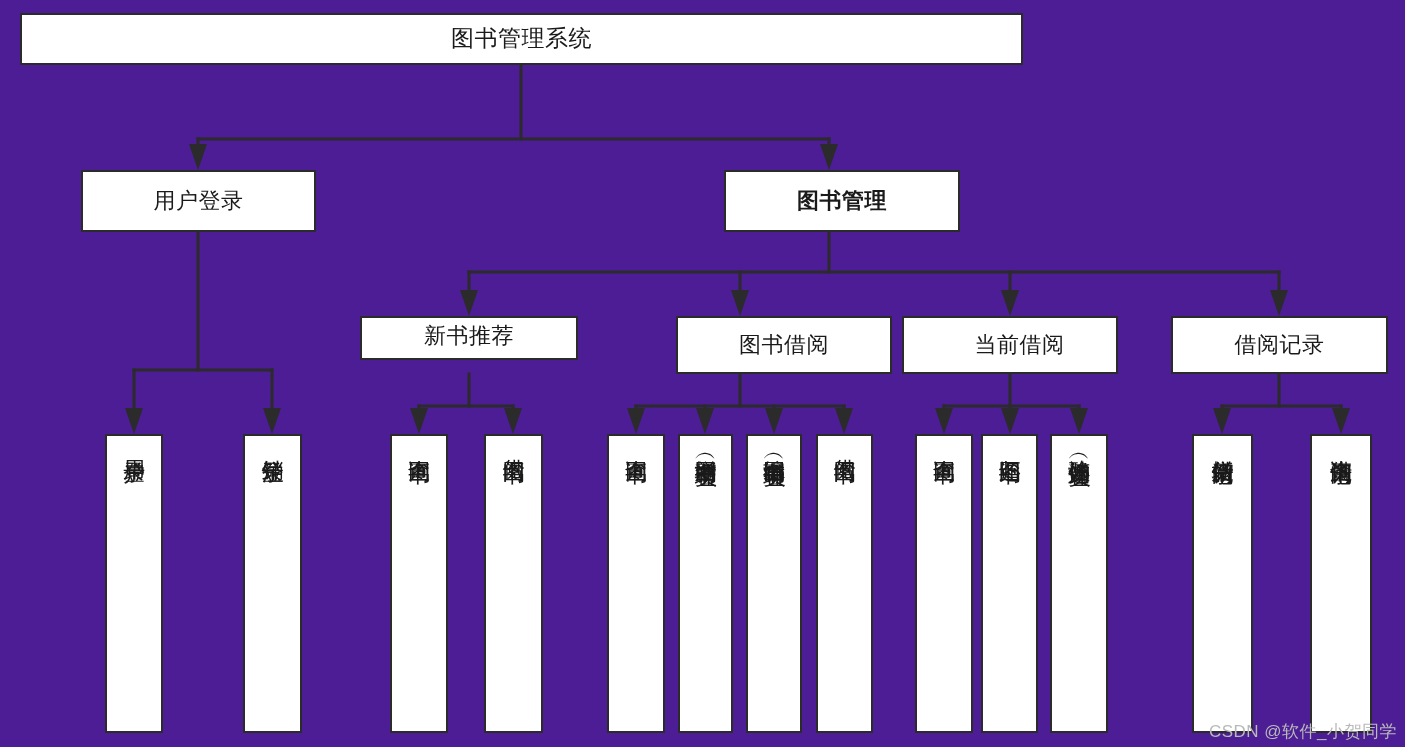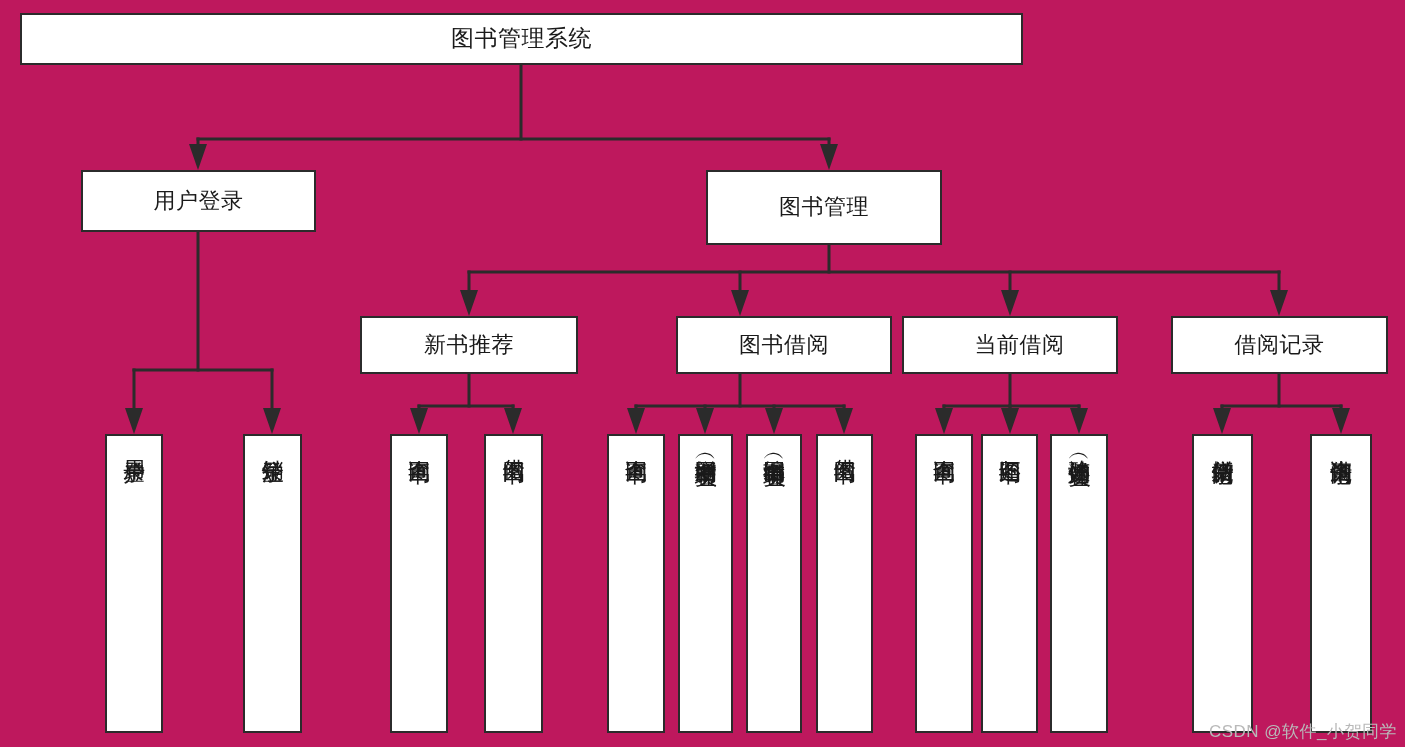--- a/index.html
+++ b/index.html
@@ -8,21 +8,21 @@
     padding: 0;
     background: #ffffff;
   }
   body {
     font-family: "Liberation Sans", "DejaVu Sans", sans-serif;
   }
   #diagram-root {
     position: relative;
     width: 1405px;
     height: 747px;
-    background: #be185d;
+    background: #4c1d95;
     overflow: hidden;
   }
   #diagram-svg {
     position: absolute;
     left: 0;
     top: 0;
     width: 1405px;
     height: 747px;
     display: block;
   }
@@ -137,24 +137,24 @@
       </g>
   </svg>
 
   <div id="node-layer">
       <div class="node-box root" style="left: 20px; top: 13px; width: 1003px; height: 52px;">
         <div class="node-label-h">图书管理系统</div>
       </div>
       <div class="node-box branch" style="left: 81px; top: 170px; width: 235px; height: 62px;">
         <div class="node-label-h">用户登录</div>
       </div>
-      <div class="node-box branch" style="left: 706px; top: 170px; width: 236px; height: 75px;">
+      <div class="node-box branch" style="left: 724px; top: 170px; width: 236px; height: 62px; font-weight: bold;">
         <div class="node-label-h">图书管理</div>
       </div>
-      <div class="node-box branch" style="left: 360px; top: 316px; width: 218px; height: 58px;">
+      <div class="node-box branch" style="left: 360px; top: 316px; width: 218px; height: 44px; font-family: Liberation Mono, monospace;">
         <div class="node-label-h">新书推荐</div>
       </div>
       <div class="node-box branch" style="left: 632px; top: 316px; width: 216px; height: 58px; margin-left: 44px;">
         <div class="node-label-h">图书借阅</div>
       </div>
       <div class="node-box branch" style="left: 902px; top: 316px; width: 216px; height: 58px; padding-left: 19px;">
         <div class="node-label-h">当前借阅</div>
       </div>
       <div class="node-box branch" style="left: 1171px; top: 316px; width: 217px; height: 58px;">
         <div class="node-label-h">借阅记录</div>

